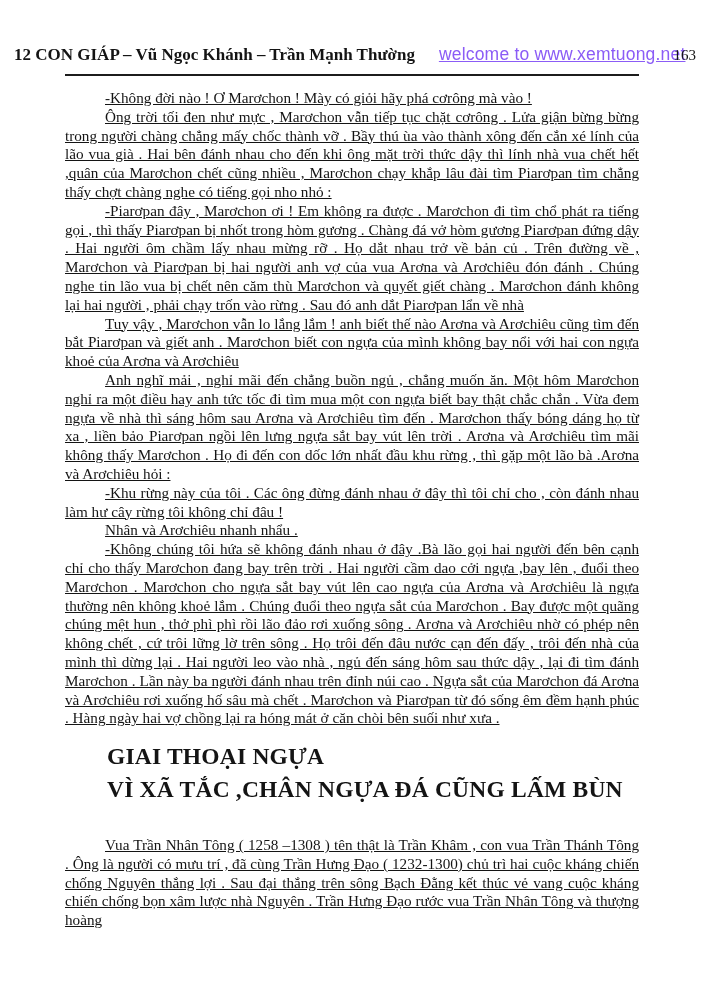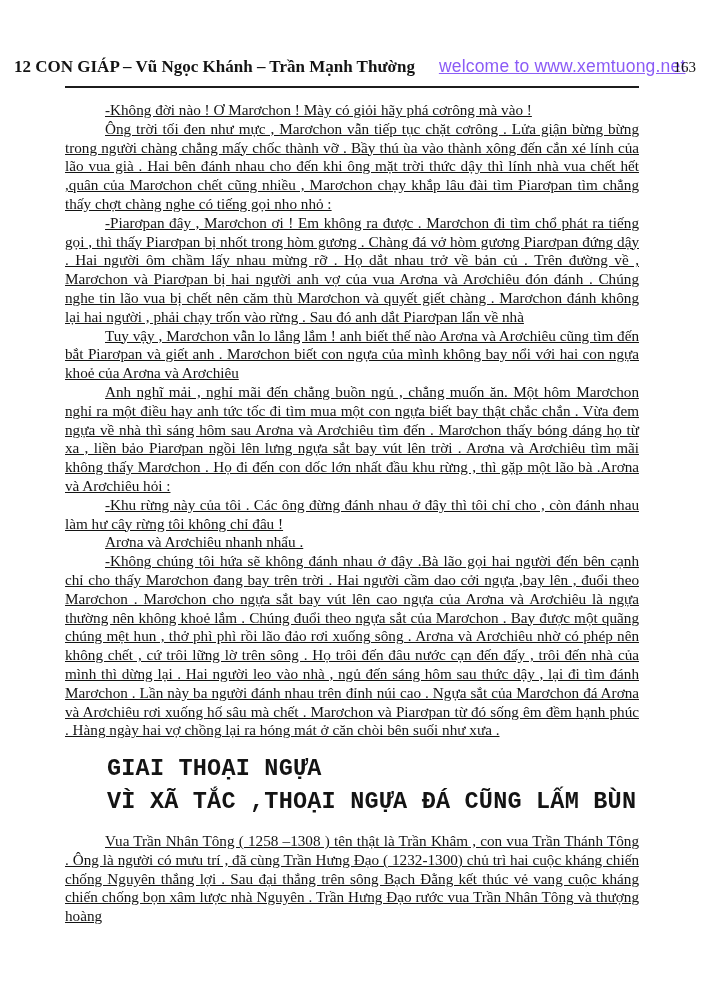--- a/index.html
+++ b/index.html
@@ -7,21 +7,21 @@
     width:702px;height:994px;
     background:#ffffff;
     color:#141414;
     font-family:"Liberation Serif", serif;
     overflow:hidden;
   }
   .page{
     width:702px;height:874px;
     position:relative;
     box-sizing:border-box;
-    padding-top:56px;
+    padding-top:44px;
   }
   
   .header{
     display:flex;
     justify-content:space-between;
     align-items:baseline;
     padding:0 6px 0 14px;
   }
   .book-title{
     font-family:"Liberation Serif", serif;
@@ -59,25 +59,25 @@
     line-height:18.8px;
     text-align:justify;
   }
   .content p{
     margin:0;
     text-indent:40px;
     text-decoration:underline;
   }
   
   .section-heading{
-    font-family:Liberation Mono, monospace;
+    font-family:Liberation Serif, serif;
     font-weight:bold;
     font-size:23.5px;
     line-height:33px;
-    margin:12px 0 14px 42px;
+    margin:12px 0 30px 42px;
     text-align:left;
     text-indent:0;
     letter-spacing:0.2px;
   }
 </style>
 </head>
 <body>
 
 <div class="page">
 
@@ -92,25 +92,25 @@
   <div class="rule"></div>
 
   <div class="content">
 
     <p>-Không đời nào ! Ơ Marơchon ! Mày có giỏi hãy phá cơrông mà vào !</p>
     <p>Ông trời tối đen như mực , Marơchon vẫn tiếp tục chặt cơrông . Lửa giận bừng bừng trong người chàng chẳng mấy chốc thành vỡ . Bầy thú ùa vào thành xông đến cắn xé lính của lão vua già . Hai bên đánh nhau cho đến khi ông mặt trời thức dậy thì lính nhà vua chết hết ,quân của Marơchon chết cũng nhiều , Marơchon chạy khắp lâu đài tìm Piarơpan tìm chẳng thấy chợt chàng nghe có tiếng gọi nho nhỏ :</p>
     <p>-Piarơpan đây , Marơchon ơi ! Em không ra được . Marơchon đi tìm chổ phát ra tiếng gọi , thì thấy Piarơpan bị nhốt trong hòm gương . Chàng đá vở hòm gương Piarơpan đứng dậy . Hai người ôm chầm lấy nhau mừng rỡ . Họ dắt nhau trở về bản củ . Trên đường về , Marơchon và Piarơpan  bị hai người anh vợ của vua Arơna và Arơchiêu đón đánh . Chúng nghe tin lão vua bị chết nên căm thù Marơchon và quyết giết chàng . Marơchon đánh không lại hai người , phải chạy trốn vào rừng . Sau đó anh dắt Piarơpan lẩn về nhà</p>
     <p>Tuy vậy , Marơchon vẫn lo lắng lắm ! anh biết thế nào Arơna và Arơchiêu cũng tìm đến bắt Piarơpan và giết anh . Marơchon biết con ngựa của mình không bay nổi với hai con ngựa khoẻ của Arơna và Arơchiêu</p>
     <p>Anh nghĩ mải , nghỉ mãi đến chẳng buồn ngủ , chẳng muốn ăn. Một hôm Marơchon nghỉ ra một điều hay anh tức tốc đi tìm mua một con ngựa biết bay thật chắc chắn . Vừa đem ngựa về nhà thì sáng hôm sau Arơna và Arơchiêu tìm đến . Marơchon thấy bóng dáng họ từ xa , liền bảo Piarơpan ngồi lên lưng ngựa sắt bay vút lên trời . Arơna và Arơchiêu tìm mãi không thấy Marơchon . Họ đi đến con dốc lớn nhất đầu khu rừng , thì gặp một lão bà .Arơna và Arơchiêu hỏi :</p>
     <p>-Khu rừng này của tôi . Các ông đừng đánh nhau ở đây thì tôi chỉ cho , còn đánh nhau làm hư cây rừng tôi không chỉ đâu !</p>
-    <p>Arơna và Arơchiêu nhanh nhẩu .</p>
+    <p>Nhân và Arơchiêu nhanh nhẩu .</p>
     <p>-Không chúng tôi hứa sẽ không đánh nhau ở đây .Bà lão gọi hai người đến bên cạnh chỉ cho thấy Marơchon đang bay trên trời . Hai người cầm dao cởi ngựa ,bay lên , đuổi theo Marơchon . Marơchon cho ngựa sắt bay vút lên cao ngựa của Arơna và Arơchiêu là ngựa thường nên không khoẻ lắm . Chúng đuổi theo ngựa sắt của Marơchon . Bay được một quãng chúng mệt hun , thở phì phì rồi lão đảo rơi xuống sông . Arơna và Arơchiêu nhờ có phép nên không chết , cứ trôi lững lờ trên sông . Họ trôi đến đâu nước cạn đến đấy , trôi đến nhà của mình thì dừng lại . Hai người leo vào nhà , ngủ đến sáng hôm sau thức dậy , lại đi tìm đánh Marơchon . Lần này ba người đánh nhau trên đỉnh núi cao . Ngựa sắt của Marơchon đá Arơna và Arơchiêu rơi xuống hố sâu mà chết . Marơchon và Piarơpan từ đó sống êm đềm hạnh phúc . Hàng ngày hai vợ chồng lại ra hóng mát ở căn chòi bên suối như xưa .</p>
 
     <div class="section-heading">
       <div>GIAI THOẠI NGỰA</div>
-      <div>VÌ XÃ TẮC ,THOẠI NGỰA ĐÁ CŨNG LẤM BÙN</div>
+      <div>VÌ XÃ TẮC ,CHÂN NGỰA ĐÁ CŨNG LẤM BÙN</div>
     </div>
 
     <p>Vua Trần Nhân Tông ( 1258 –1308 ) tên thật là Trần Khâm , con vua Trần Thánh Tông . Ông là người có mưu trí , đã cùng Trần Hưng Đạo ( 1232-1300) chủ trì hai cuộc kháng chiến chống Nguyên thắng lợi . Sau đại thắng trên sông Bạch Đằng kết thúc vẻ vang cuộc kháng chiến chống bọn xâm lược nhà Nguyên . Trần Hưng Đạo rước vua Trần Nhân Tông và thượng hoàng</p>
 
   </div>
 
 </div>
 
 </body></html>

